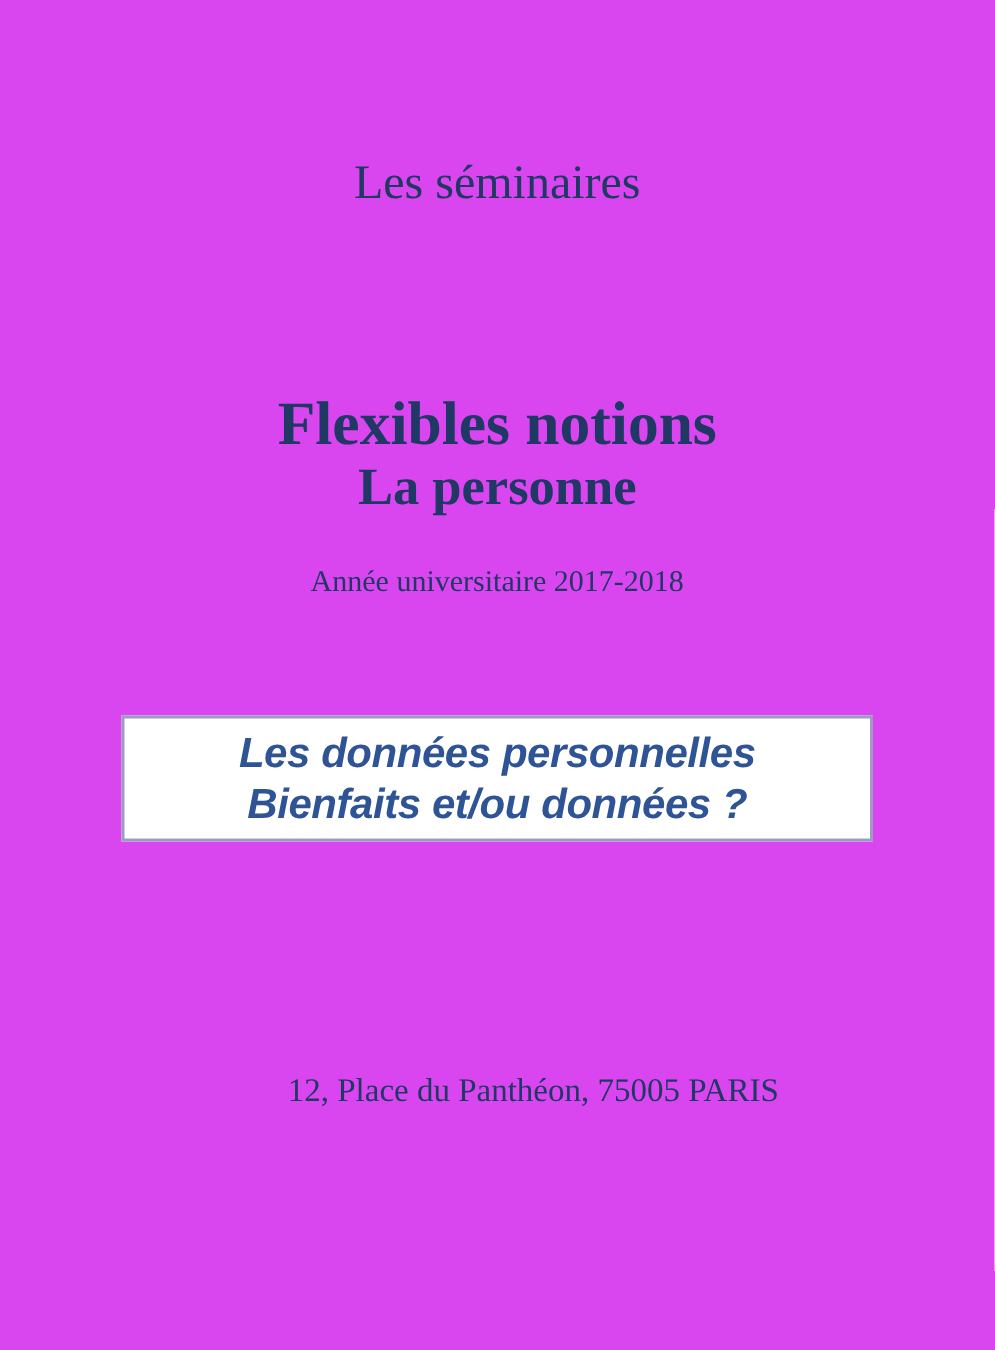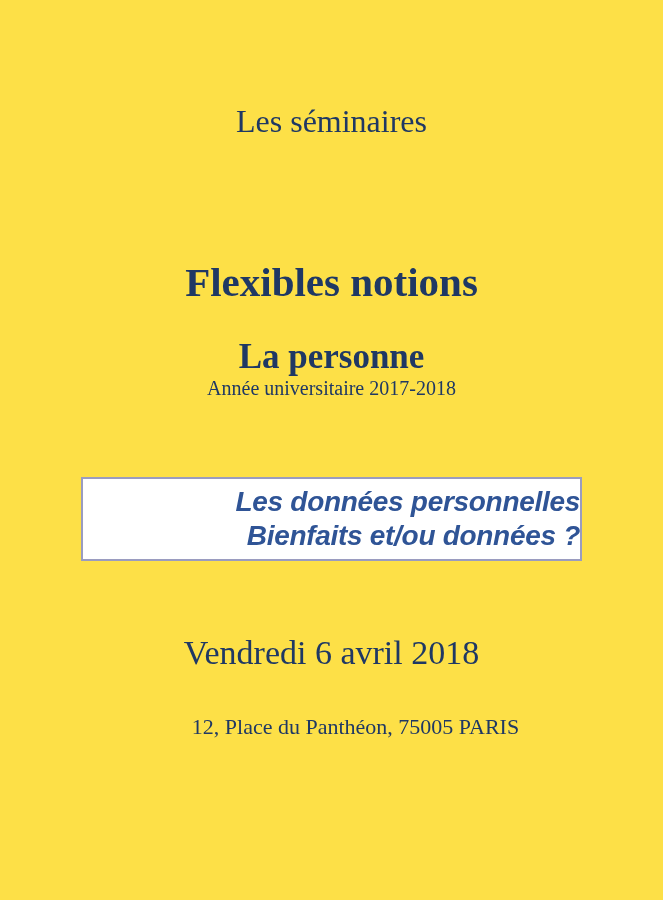--- a/index.html
+++ b/index.html
@@ -5,21 +5,21 @@
   html, body {
     margin: 0;
     padding: 0;
     background: #ffffff;
   }
   .page {
     position: relative;
     width: 663px;
     height: 900px;
     margin: 0 auto;
-    background: #fde047;
+    background: #d946ef;
     overflow: hidden;
     font-family: "Liberation Serif", "DejaVu Serif", serif;
     color: #1f3864;
   }
   .centered-block {
     position: absolute;
     left: 0;
     width: 100%;
     text-align: center;
   }
@@ -33,40 +33,39 @@
     top: 259px;
     font-size: 41px;
     line-height: 46px;
     font-weight: bold;
   }
   .sub-title {
     top: 305px;
     font-size: 35px;
     line-height: 40px;
     font-weight: bold;
-    margin-top: 32px;
   }
   .academic-year {
     top: 372px;
     font-size: 20px;
     line-height: 32px;
   }
   .topic-box {
     position: absolute;
     top: 477px;
     left: 81px;
     width: 501px;
     height: 84px;
     box-sizing: border-box;
     border: 2px solid #9a9cc0;
     background: #ffffff;
     display: flex;
     flex-direction: column;
     justify-content: center;
-    text-align: right;
+    text-align: center;
     font-family: "Liberation Sans", "DejaVu Sans", sans-serif;
     font-weight: bold;
     font-style: italic;
     color: #2f5496;
     font-size: 28px;
     line-height: 34px;
     letter-spacing: -0.3px;
   }
   .event-date {
     top: 634px;
@@ -98,19 +97,18 @@
 
   <div class="centered-block sub-title">La personne</div>
 
   <div class="centered-block academic-year">Année universitaire 2017-2018</div>
 
   <div class="topic-box">
     <div>Les données personnelles</div>
     <div>Bienfaits et/ou données ?</div>
   </div>
 
-  <div class="centered-block event-date">Vendredi 6 avril 2018</div>
 
   <div class="centered-block venue">
     <div>12, Place du Panthéon, 75005 PARIS</div>
   </div>
 
 </div>
 
 </body></html>

